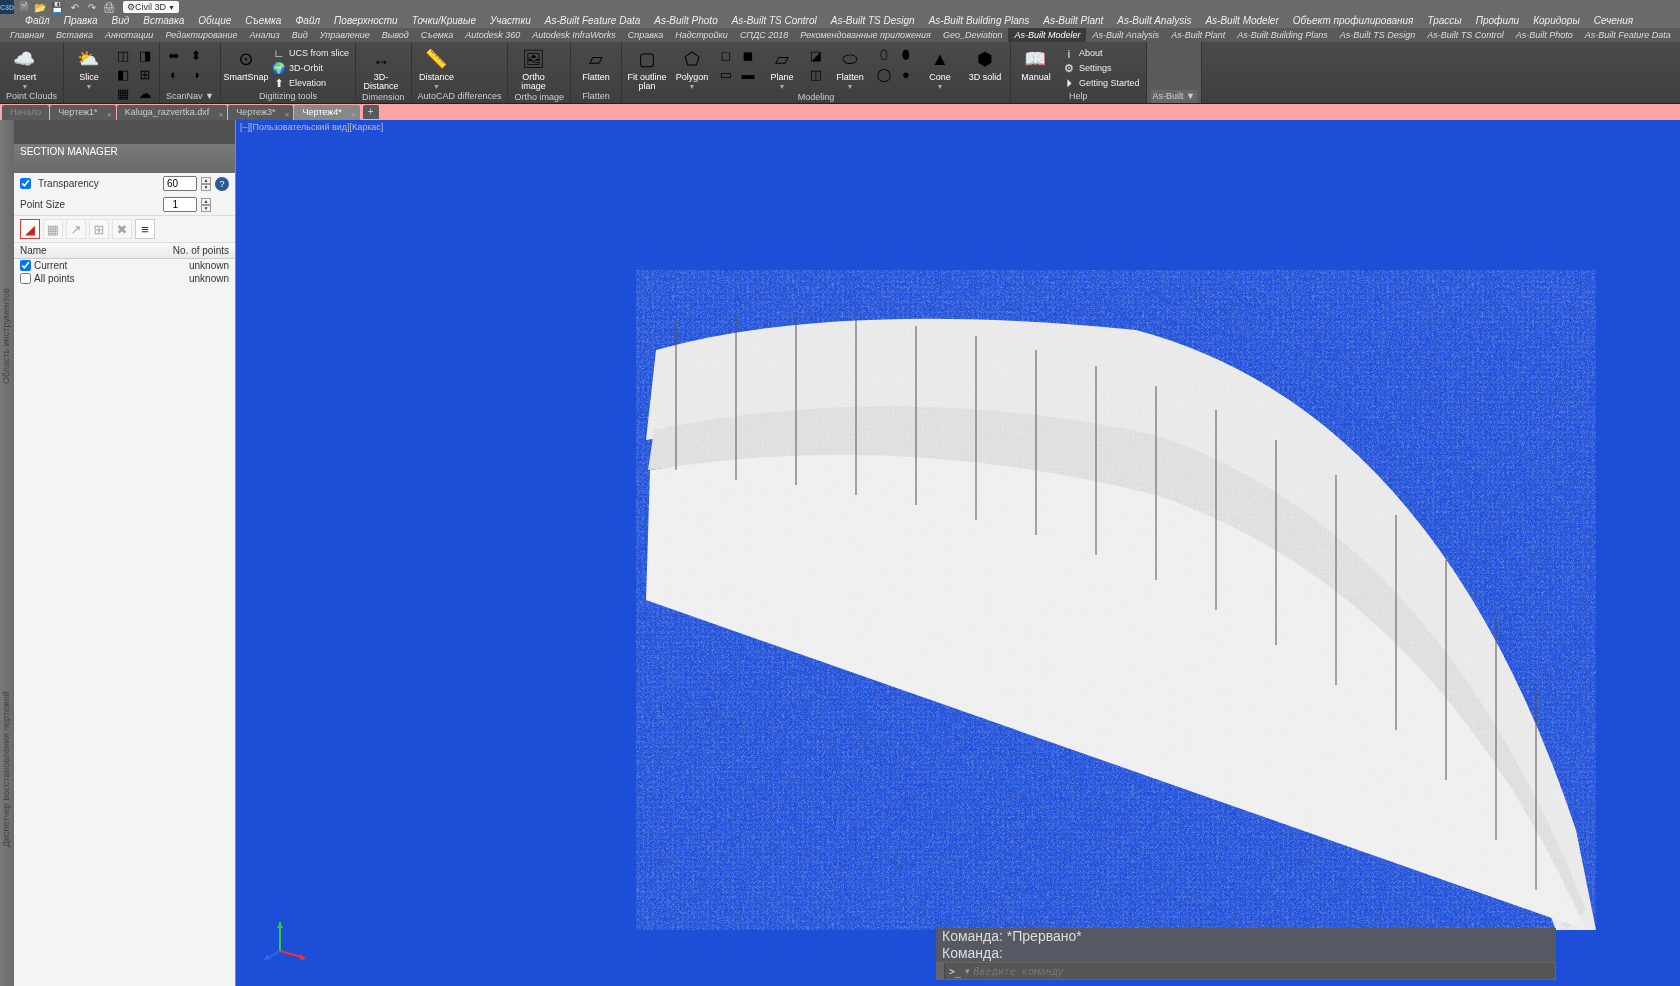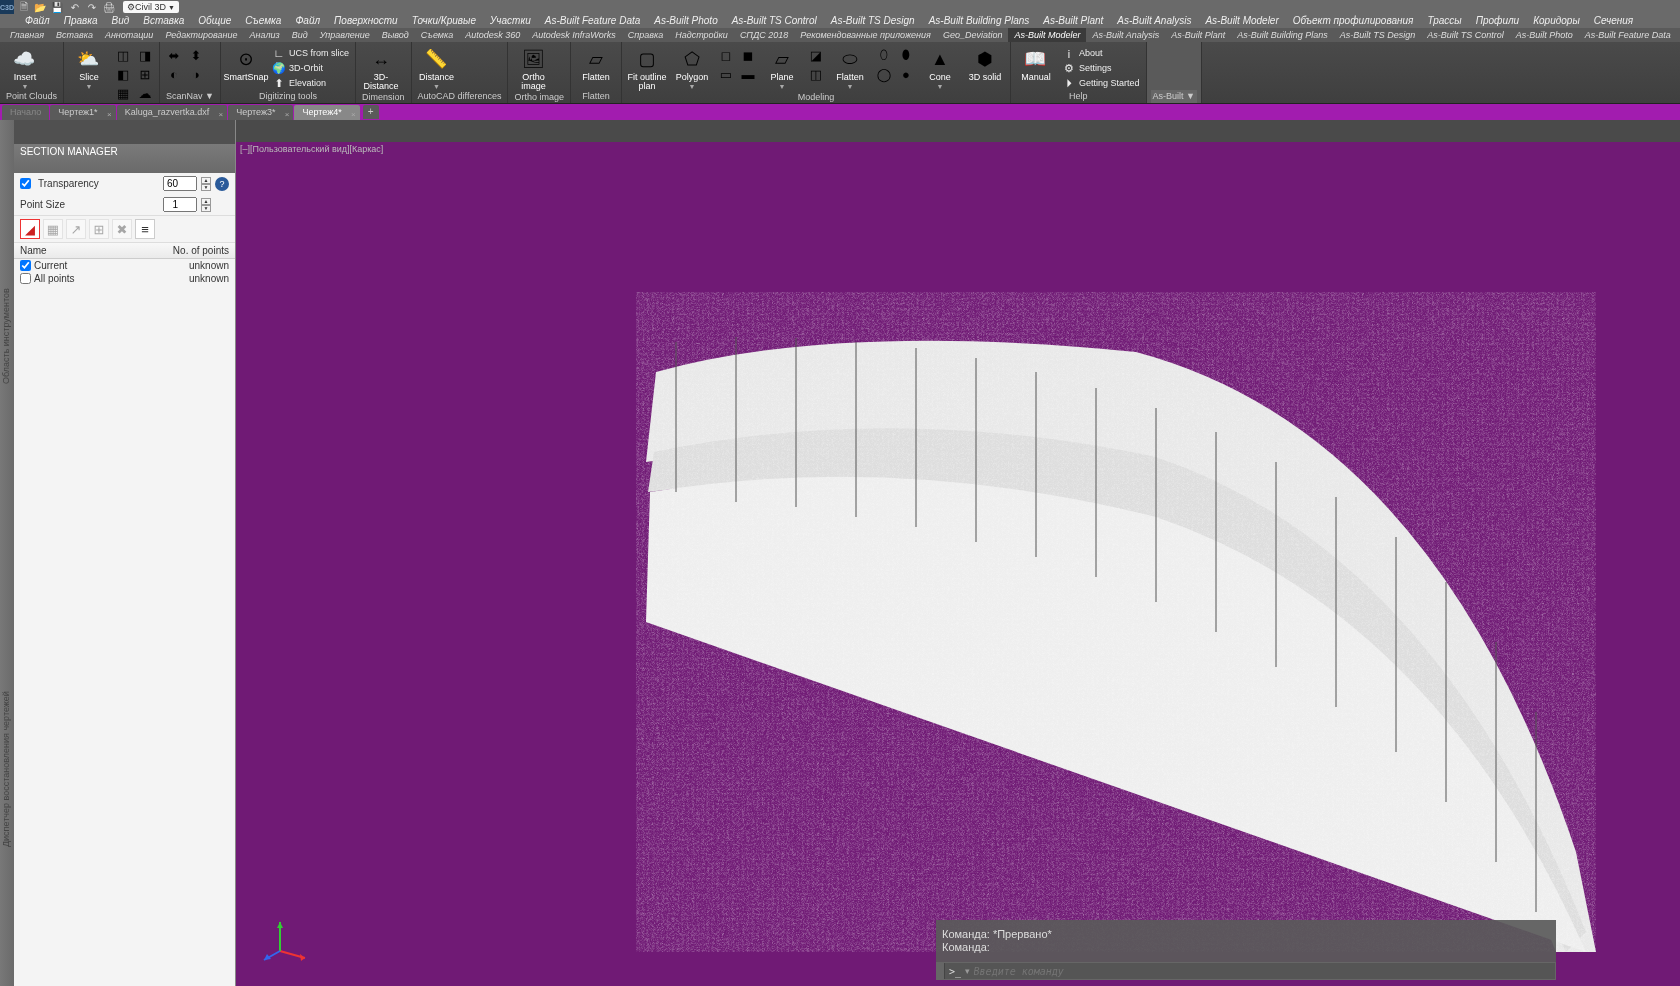--- a/index.html
+++ b/index.html
@@ -36,21 +36,21 @@
 .ribbon .col { display:flex; flex-direction:column; gap:1px; padding-top:2px; }
 .ribbon .smallbtn { display:flex; align-items:center; gap:3px; height:14px; padding:0 2px; cursor:pointer; font-size:9px; color:#eee; }
 .ribbon .smallbtn .ico { width:14px; height:14px; display:flex; align-items:center; justify-content:center; font-size:11px; }
 .ribbon .icobtn { width:20px; height:18px; display:flex; align-items:center; justify-content:center; font-size:13px; cursor:pointer; }
 .ribbon .row { display:flex; gap:2px; }
 .panel.help .col { min-width:70px; }
 .panel.asbuilt { background:#5a5a5a; }
 .panel.asbuilt .lbl { background:#666; }
 
 
-.filetabs { height:16px; background:#a21caf; display:flex; align-items:center; padding-left:2px; }
+.filetabs { height:16px; background:#fca5a5; display:flex; align-items:center; padding-left:2px; }
 .filetabs .ftab { height:15px; padding:0 18px 0 8px; font-size:9px; color:#ccc; background:#5a5a5a; border-radius:2px 2px 0 0; margin-right:1px; line-height:15px; position:relative; cursor:pointer; }
 .filetabs .ftab.active { background:#888; color:#fff; }
 .filetabs .ftab .close { position:absolute; right:4px; top:2px; font-size:8px; color:#aaa; }
 .filetabs .ftab.disabled { color:#888; padding-right:8px; }
 .filetabs .add { width:16px; height:14px; background:#5a5a5a; color:#ccc; font-size:10px; text-align:center; line-height:14px; border-radius:2px 2px 0 0; cursor:pointer; margin-left:2px; }
 
 
 .work { flex:1; display:flex; min-height:0; }
 .sidestrip { width:14px; background:linear-gradient(90deg,#787878,#6a6a6a); }
 .sidestrip .vtext { writing-mode:vertical-rl; transform:rotate(180deg); font-size:9px; color:#444; padding:8px 1px; text-align:center; }
@@ -68,31 +68,31 @@
 .sbar .toolbar .tb { width:20px; height:20px; border:1px solid #ccc; display:flex; align-items:center; justify-content:center; font-size:13px; cursor:pointer; background:#fff; }
 .sbar .toolbar .tb.disabled { opacity:0.4; }
 .sbar .toolbar .tb.active { background:#fff; border-color:#e33; color:#c22; }
 .sbar .hdr { display:flex; padding:2px 6px; background:linear-gradient(#f8f8f8,#eaeaea); font-size:10px; border-bottom:1px solid #ccc; }
 .sbar .hdr .c2 { margin-left:auto; }
 .sbar .drow { display:flex; padding:1px 6px; font-size:10px; align-items:flex-start; }
 .sbar .drow .c2 { margin-left:auto; color:#333; }
 .sbar input[type=checkbox] { width:11px; height:11px; margin-right:3px; }
 
 
-.viewport { flex:1; background:#701a75; position:relative; overflow:hidden;margin-top:22px; }
+.viewport { flex:1; background:#1d4ed8; position:relative; overflow:hidden; }
 .viewport .vlabel { position:absolute; top:2px; left:4px; font-size:9px; color:#bbb; }
 .viewport .scene { position:absolute; inset:0; }
 .pointcloud { position:absolute; top:150px; left:400px; width:960px; height:660px; }
 .pointcloud svg { width:100%; height:100%; }
 .axes { position:absolute; left:24px; bottom:20px; width:50px; height:50px; }
 .axes svg { width:100%; height:100%; overflow:visible; }
 
 
 .cmdwrap { position:absolute; left:700px; bottom:6px; width:620px; }
-.cmdhist { background:rgba(90,90,90,0.92); font-size:11px; color:#ddd; padding:8px 6px; line-height:1.2; }
+.cmdhist { background:rgba(90,90,90,0.92); font-size:14px; color:#ddd; padding:0 6px; line-height:1.2; }
 .cmdline { display:flex; height:18px; background:#555; align-items:center; border:1px solid #666; }
 .cmdline .handle { width:8px; background:#666; align-self:stretch; border-right:1px solid #444; cursor:move; }
 .cmdline .prompt { padding:0 4px; font-size:10px; color:#ddd; font-family:Consolas,monospace; }
 .cmdline input { flex:1; background:transparent; border:none; font-size:10px; color:#bbb; font-style:italic; outline:none; padding:0 4px; font-family:Consolas,monospace; }
 </style>
 </head>
 <body>
 
 <div class="app">
 

